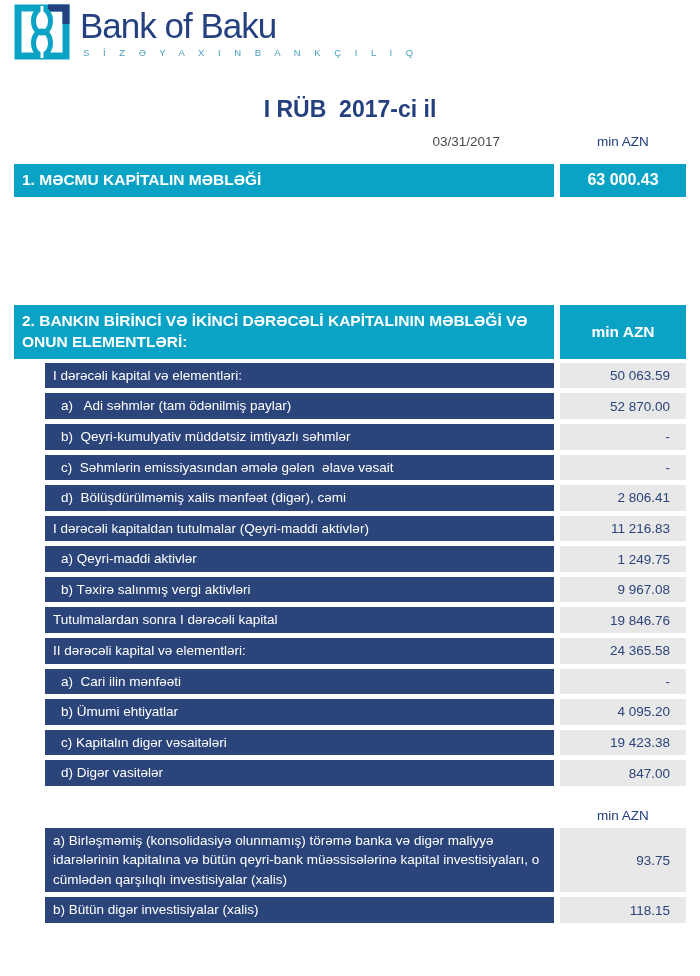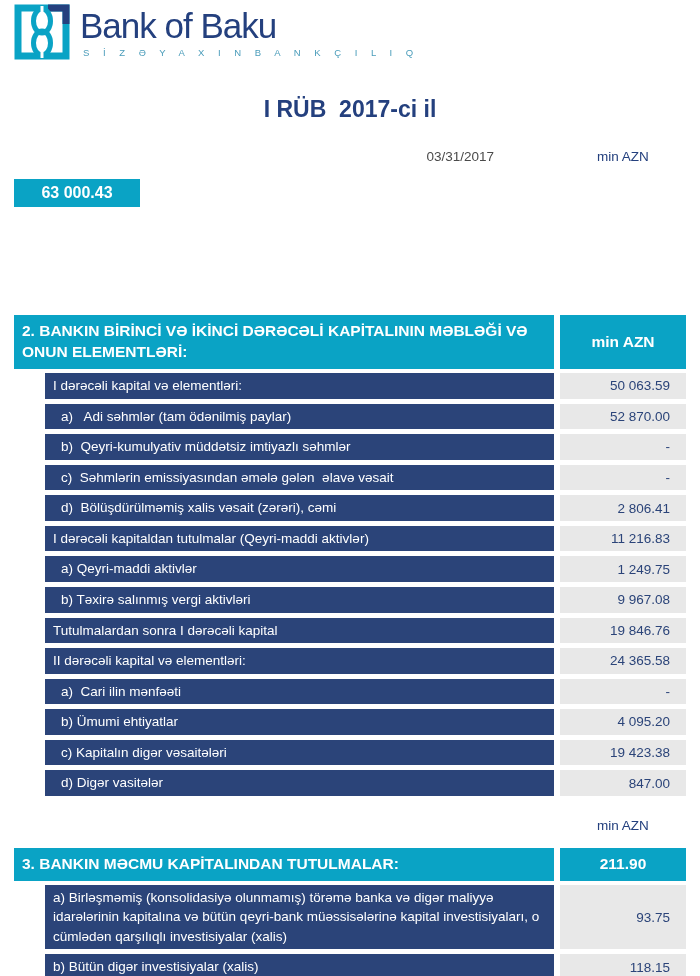--- a/index.html
+++ b/index.html
@@ -34,21 +34,21 @@
     color: var(--tagline);
   }
   
   .report-title {
     margin-top: 32px;
     text-align: center;
     font-size: 23px; font-weight: bold;
     color: var(--navy_text);
     white-space: pre;
   }
-  .meta-row { display: flex; gap: 12px; margin-top: 24px; align-items: flex-end; }
+  .meta-row { display: flex; gap: 6px; margin-top: 9px; align-items: flex-end; }
   .meta-left { flex: 1; text-align: right; padding-right: 54px; }
   .report-date { font-size: 13.5px; color: var(--date_text); }
   .meta-unit { flex: 0 0 126px; text-align: center; }
   .unit-label { font-size: 13.5px; color: var(--navy_text); }
   .meta-row-3 { display: flex; gap: 6px; margin-top: 20px; }
   .meta-left-3 { flex: 1; }
   
   .band { display: flex; gap: 6px; }
   .band-label {
     flex: 1; background: var(--cyan); color: #fff;
@@ -110,20 +110,21 @@
   <div class="meta-row">
     <div class="meta-left">
       <span class="report-date">03/31/2017</span>
     </div>
     <div class="meta-unit">
       <span class="unit-label">min AZN</span>
     </div>
   </div>
 
   <section class="band band-1">
+    <div class="band-label">1. MƏCMU KAPİTALIN MƏBLƏĞİ</div>
     <div class="band-value">63 000.43</div>
   </section>
 
   <section class="band band-2">
     <div class="band-label">2. BANKIN BİRİNCİ VƏ İKİNCİ DƏRƏCƏLİ KAPİTALININ MƏBLƏĞİ VƏ ONUN ELEMENTLƏRİ:</div>
     <div class="band-value" style="font-size:15.5px">min AZN</div>
   </section>
 
   <div class="table">
 
@@ -141,21 +142,21 @@
         <div class="row-label indent">b)  Qeyri-kumulyativ müddətsiz imtiyazlı səhmlər</div>
         <div class="row-value">-</div>
       </div>
 
       <div class="row">
         <div class="row-label indent">c)  Səhmlərin emissiyasından əmələ gələn  əlavə vəsait</div>
         <div class="row-value">-</div>
       </div>
 
       <div class="row">
-        <div class="row-label indent">d)  Bölüşdürülməmiş xalis vəsait (zərəri), cəmi</div>
+        <div class="row-label indent">d)  Bölüşdürülməmiş xalis mənfəət (digər), cəmi</div>
         <div class="row-value">2 806.41</div>
       </div>
 
       <div class="row">
         <div class="row-label">I dərəcəli kapitaldan tutulmalar (Qeyri-maddi aktivlər)</div>
         <div class="row-value">11 216.83</div>
       </div>
 
       <div class="row">
         <div class="row-label indent">a) Qeyri-maddi aktivlər</div>
@@ -198,24 +199,20 @@
       </div>
     </div>
 
   <div class="meta-row meta-row-3">
     <div class="meta-left-3"></div>
     <div class="meta-unit">
       <span class="unit-label">min AZN</span>
     </div>
   </div>
 
-  <section class="band band-3">
-    <div class="band-label">3. BANKIN MƏCMU KAPİTALINDAN TUTULMALAR:</div>
-    <div class="band-value" style="font-size:15.5px">211.90</div>
-  </section>
 
   <div class="table">
 
       <div class="row">
         <div class="row-label">a) Birləşməmiş (konsolidasiyə olunmamış) törəmə banka və digər maliyyə idarələrinin kapitalına və bütün qeyri-bank müəssisələrinə kapital investisiyaları, o cümlədən qarşılıqlı investisiyalar (xalis)</div>
         <div class="row-value">93.75</div>
       </div>
 
       <div class="row">
         <div class="row-label">b) Bütün digər investisiyalar (xalis)</div>

